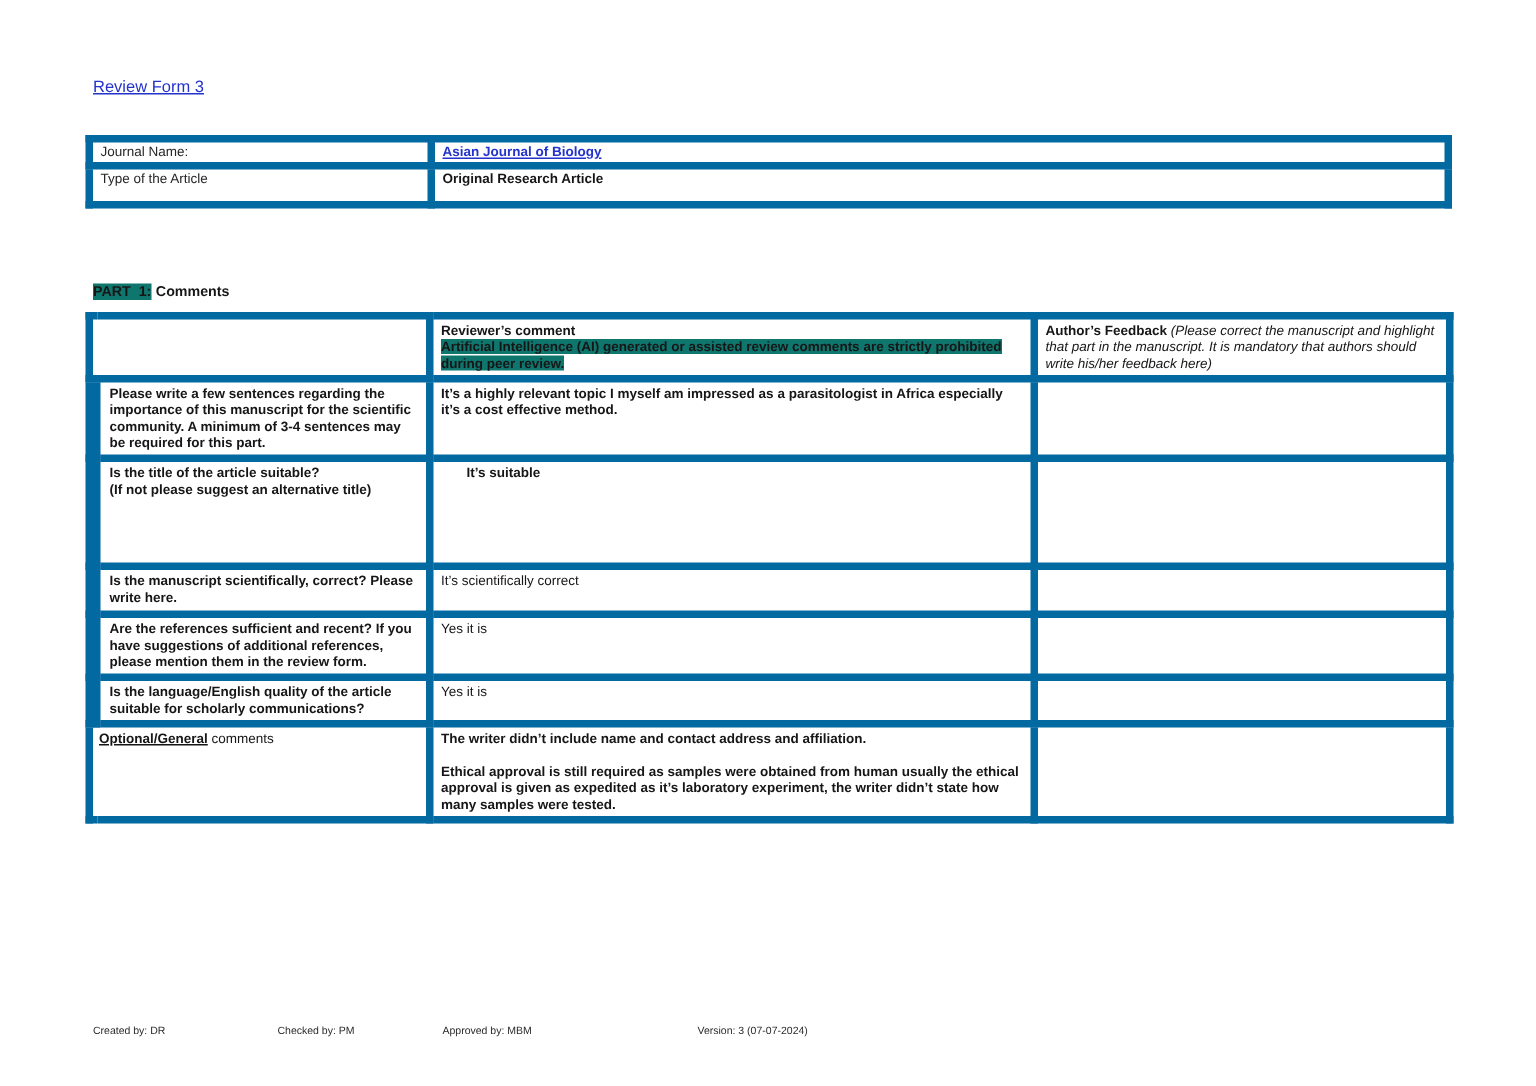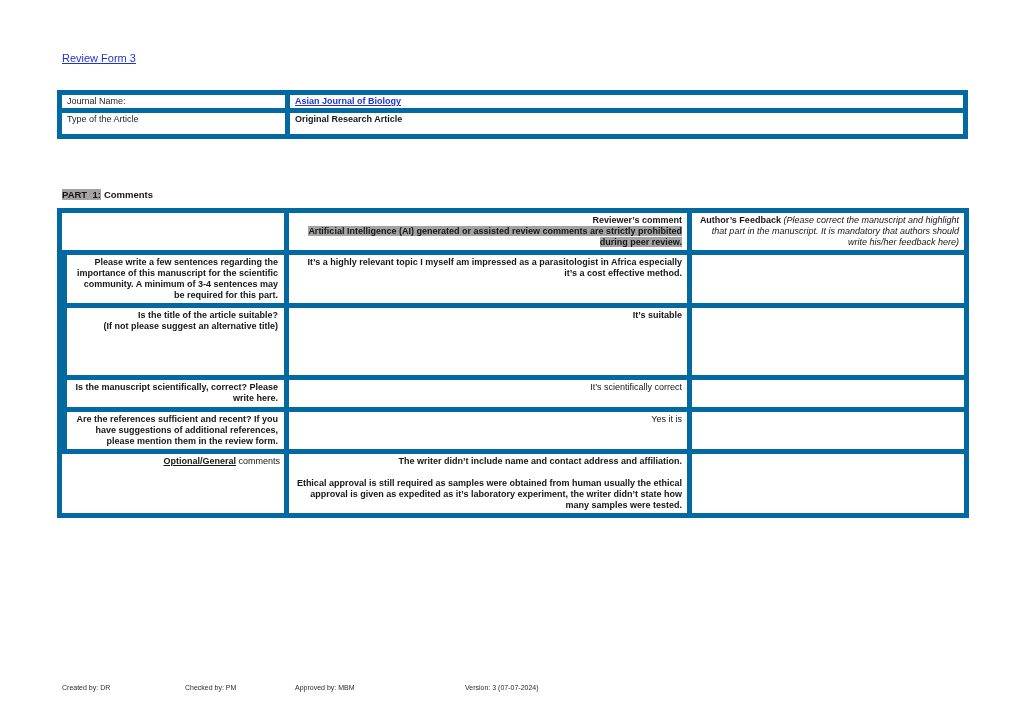--- a/index.html
+++ b/index.html
@@ -23,26 +23,26 @@
   
   .info-table { position:absolute; left:57px; top:90px; }
   .info-table td { padding:1px 5px; }
   .info-label { color:#262626; }
   .info-value { font-weight:bold; }
   .link { color:#2333cc; text-decoration:underline; font-weight:bold; cursor:pointer; }
   .va-bottom { vertical-align:bottom; padding-bottom:4px !important; }
 
   
   .part-line { position:absolute; left:62px; top:189px; font-size:9.5px; font-weight:bold; }
-  .hl { background:#a3a3a3; }
+  .hl { background:#0f766e; }
   .part-badge { white-space:pre; }
   .part-label { margin-left:3px; }
 
   
-  .review-table { position:absolute; left:57px; top:208px;text-align:right; }
+  .review-table { position:absolute; left:57px; top:208px; }
   .review-table td { padding:2px 5px; }
   .spacer-cell { padding:0 !important; }
   .q-cell { font-weight:bold; padding:2px 6px !important; white-space:pre-line; }
   .c-cell { white-space:pre-line; }
   .c-bold { font-weight:bold; }
   .c-indent { padding-left:22px !important; }
   .hdr-left { padding:0 !important; }
   .hdr-title { font-weight:bold; }
   .hdr-note { font-style:italic; font-weight:normal; }
   .opt-cell { padding:2px 4px !important; }
@@ -133,20 +133,26 @@
       <td class="f-cell"></td>
     </tr>
 
     <tr class="rh-4">
       <td class="spacer-cell"></td>
       <td class="q-cell">Are the references sufficient and recent? If you have suggestions of additional references, please mention them in the review form.</td>
       <td class="c-cell">Yes it is</td>
       <td class="f-cell"></td>
     </tr>
 
+    <tr class="rh-5">
+      <td class="spacer-cell"></td>
+      <td class="q-cell">Is the language/English quality of the article suitable for scholarly communications?</td>
+      <td class="c-cell">Yes it is</td>
+      <td class="f-cell"></td>
+    </tr>
 
     <tr class="rh-6">
       <td colspan="2" class="opt-cell">
         <span class="opt-label">Optional/General</span><span> comments</span>
       </td>
       <td class="c-cell c-bold">The writer didn’t include name and contact address and affiliation.
 
 Ethical approval is still required as samples were obtained from human usually the ethical approval is given as expedited as it’s laboratory experiment, the writer didn’t state how many samples were tested.</td>
       <td class="f-cell"></td>
     </tr>

